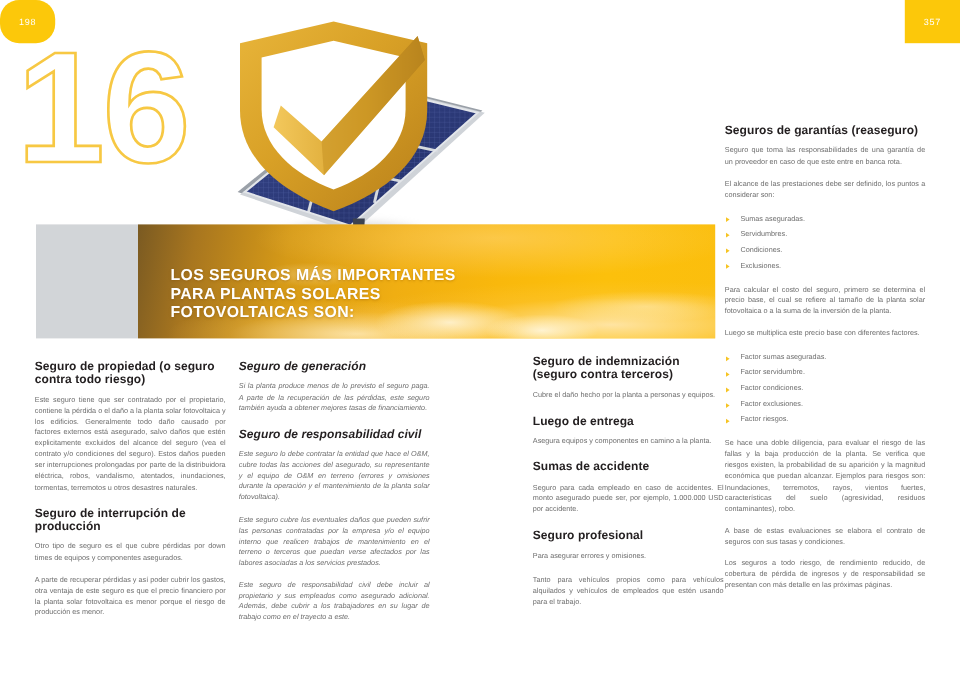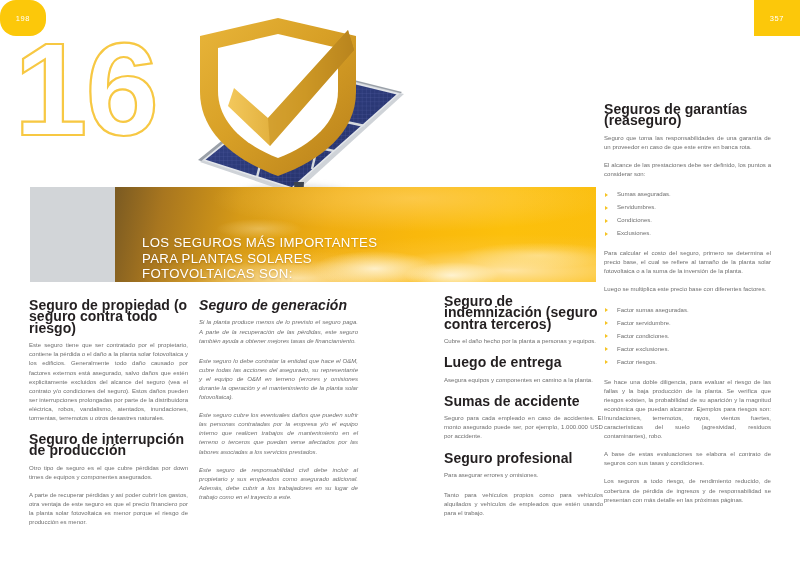--- a/index.html
+++ b/index.html
@@ -106,43 +106,44 @@
     inset: 0;
     background:
       radial-gradient(ellipse 18% 26% at 54% 86%, rgba(255,244,214,0.9) 0%, rgba(255,228,160,0) 72%),
       radial-gradient(ellipse 14% 20% at 70% 93%, rgba(255,248,226,0.85) 0%, rgba(255,230,170,0) 70%),
       radial-gradient(ellipse 22% 18% at 88% 72%, rgba(255,240,200,0.5) 0%, rgba(255,225,160,0) 75%),
       radial-gradient(ellipse 12% 14% at 30% 44%, rgba(255,236,190,0.35) 0%, rgba(255,220,150,0) 75%);
   }
   .banner-heading {
     position: absolute;
     left: 27px;
-    bottom: 0;
+    bottom: 14px;
     color: #ffffff;
     font-size: 13.2px;
     line-height: 15.6px;
     letter-spacing: 0.35px;
     font-family: "Liberation Sans", sans-serif;
     text-shadow: 0 1px 2px rgba(120,70,0,0.35);
+    font-weight: bold;
   }
   .banner-heading div { white-space: nowrap; }
 
   
   .col {
     position: absolute;
     top: 300px;
   }
   .col-1 { left: 29px;  width: 159px; }
   .col-2 { left: 199px; width: 159px; font-style: italic; }
   .col-3 { left: 444px; width: 159px; top: 296px; }
   .col-4 { left: 604px; width: 167px; top: 104px; }
 
   h2.sec-title {
     margin: 0 0 7px 0;
-    font-size: 14px;
+    font-size: 10px;
     line-height: 11.4px;
     font-weight: bold;
     color: #231f20;
     letter-spacing: 0.05px;
     font-family: "Liberation Sans", sans-serif;
   }
   .col h2.sec-title + p { margin-top: 0; }
   p.body {
     margin: 0 0 9px 0;
     font-size: 6.05px;
@@ -268,20 +269,21 @@
     <h2 class="sec-title">Seguro de propiedad (o seguro contra todo riesgo)</h2>
     <p class="body last">Este seguro tiene que ser contratado por el propietario, contiene la pérdida o el daño a la planta solar fotovoltaica y los edificios. Generalmente todo daño causado por factores externos está asegurado, salvo daños que estén explicitamente excluidos del alcance del seguro (vea el contrato y/o condiciones del seguro). Estos daños pueden ser interrupciones prolongadas por parte de la distribuidora eléctrica, robos, vandalismo, atentados, inundaciones, tormentas, terremotos u otros desastres naturales.</p>
     <h2 class="sec-title spacer-title">Seguro de interrupción de producción</h2>
     <p class="body">Otro tipo de seguro es el que cubre pérdidas por down times de equipos y componentes asegurados.</p>
     <p class="body">A parte de recuperar pérdidas y así poder cubrir los gastos, otra ventaja de este seguro es que el precio financiero por la planta solar fotovoltaica es menor porque el riesgo de producción es menor.</p>
   </div>
 
   <div class="col col-2">
     <h2 class="sec-title">Seguro de generación</h2>
     <p class="body last">Si la planta produce menos de lo previsto el seguro paga. A parte de la recuperación de las pérdidas, este seguro también ayuda a obtener mejores tasas de financiamiento.</p>
+    <h2 class="sec-title spacer-title">Seguro de responsabilidad civil</h2>
     <p class="body">Este seguro lo debe contratar la entidad que hace el O&amp;M, cubre todas las acciones del asegurado, su representante y el equipo de O&amp;M en terreno (errores y omisiones durante la operación y el mantenimiento de la planta solar fotovoltaica).</p>
     <p class="body">Este seguro cubre los eventuales daños que pueden sufrir las personas contratadas por la empresa y/o el equipo interno que realicen trabajos de mantenimiento en el terreno o terceros que puedan verse afectados por las labores asociadas a los servicios prestados.</p>
     <p class="body">Este seguro de responsabilidad civil debe incluir al propietario y sus empleados como asegurado adicional. Además, debe cubrir a los trabajadores en su lugar de trabajo como en el trayecto a este.</p>
   </div>
 
   <div class="col col-3">
     <h2 class="sec-title">Seguro de indemnización (seguro contra terceros)</h2>
     <p class="body last">Cubre el daño hecho por la planta a personas y equipos.</p>
     <h2 class="sec-title spacer-title">Luego de entrega</h2>
     <p class="body last">Asegura equipos y componentes en camino a la planta.</p>

